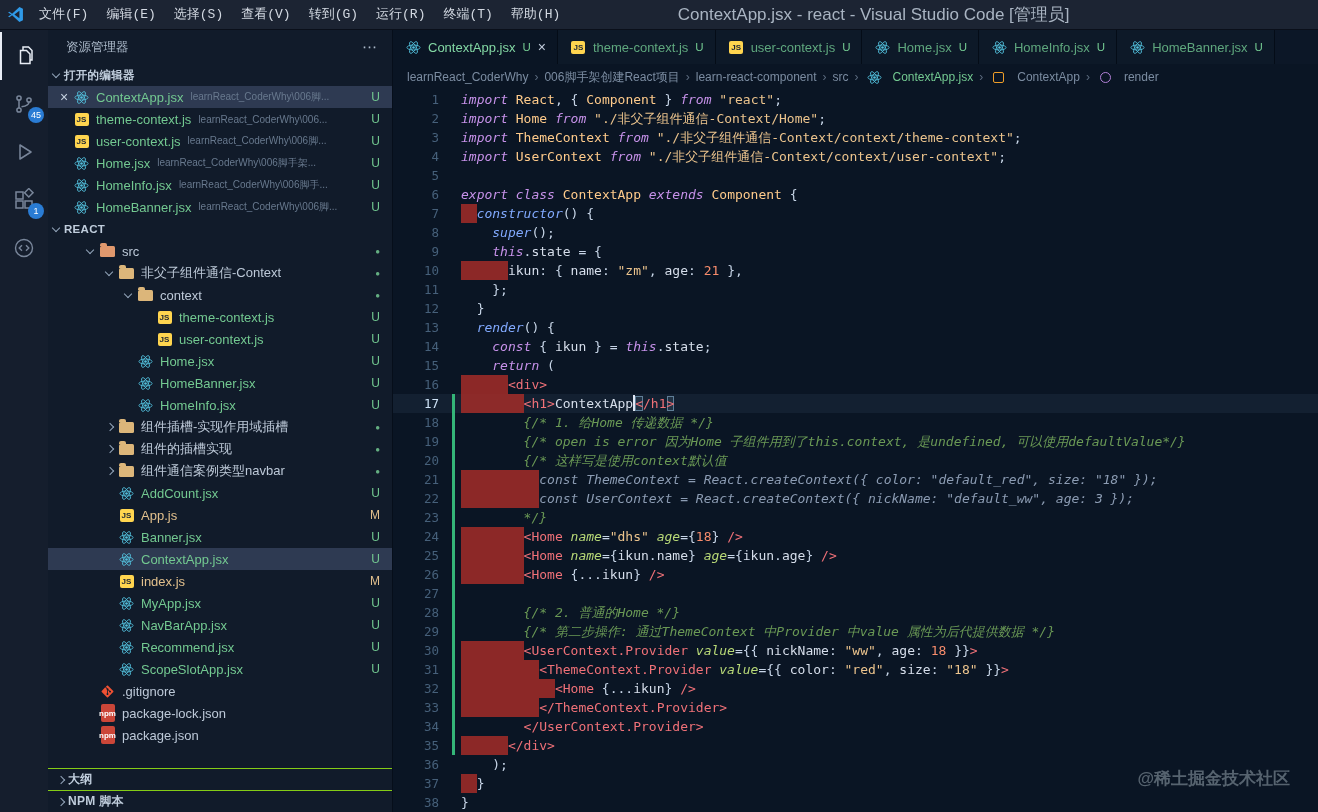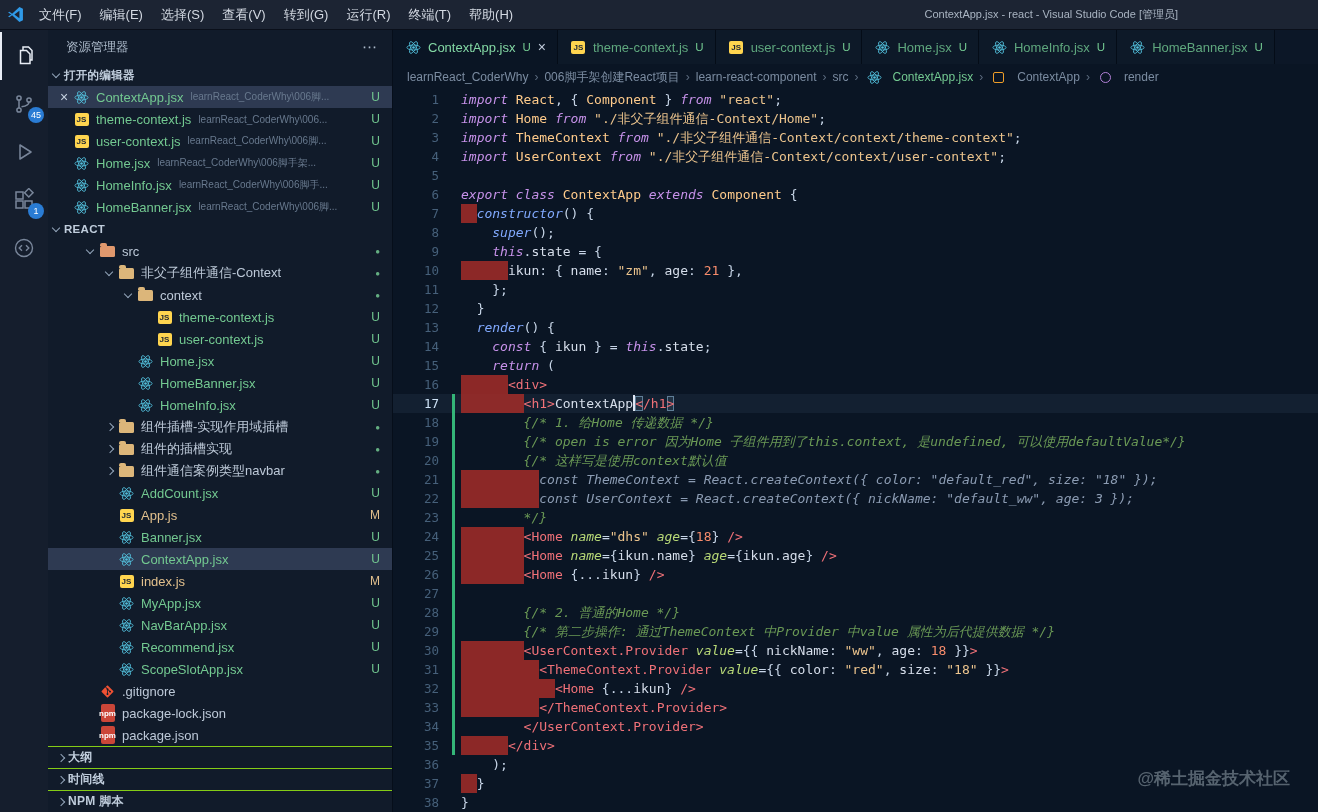--- a/index.html
+++ b/index.html
@@ -5,23 +5,23 @@
   * { margin:0; padding:0; box-sizing:border-box; }
   html,body { width:1318px; height:812px; overflow:hidden; background:#0a1524;
               font-family:"Liberation Sans", sans-serif; }
   .window { width:1318px; height:812px; display:flex; flex-direction:column;
             background:#0a1524; color:#c5d1e0; font-size:13px; }
 
   
   .titlebar { height:30px; flex:none; background:#1c2433; display:flex; align-items:center;
               border-bottom:1px solid #0a0f1a; }
   .vslogo { width:30px; display:flex; justify-content:center; align-items:center; flex:none; }
-  .menubar { display:flex; flex:none; }
+  .menubar { display:flex; flex:none;font-family:Liberation Mono, monospace; }
   .menu-item { padding:0 9px; font-size:13px; color:#d3d9e2; line-height:30px; cursor:default; }
-  .wintitle { flex:1; text-align:right; font-size:11px; color:#a9b4c2; white-space:nowrap;
+  .wintitle { flex:1; text-align:center; font-size:17px; color:#a9b4c2; white-space:nowrap;
               overflow:hidden; }
   .titlebar-right { width:140px; flex:none; }
 
   
   .main { flex:1; display:flex; min-height:0; }
 
   
   .activitybar { width:48px; flex:none; background:#151e2d; display:flex; flex-direction:column;
                  align-items:center; padding-top:2px; }
   .act-item { width:48px; height:48px; display:flex; align-items:center; justify-content:center;
@@ -544,24 +544,20 @@
             <span class="fic">
               <span class="ic-npm">npm</span>
             </span>
             <span class="lbl-dim">package.json</span>
           </div>
         </div>
       <div class="sb-bottom" id="sb-bottom">
           <div class="sec-header bottom">
             <span class="chev right"></span>
             <span class="sec-label">大纲</span>
-          </div>
-          <div class="sec-header bottom">
-            <span class="chev right"></span>
-            <span class="sec-label">时间线</span>
           </div>
           <div class="sec-header bottom">
             <span class="chev right"></span>
             <span class="sec-label">NPM 脚本</span>
           </div>
         </div>
     </div>
 
     <div class="editor">
       <div class="tabbar" id="tabbar">

